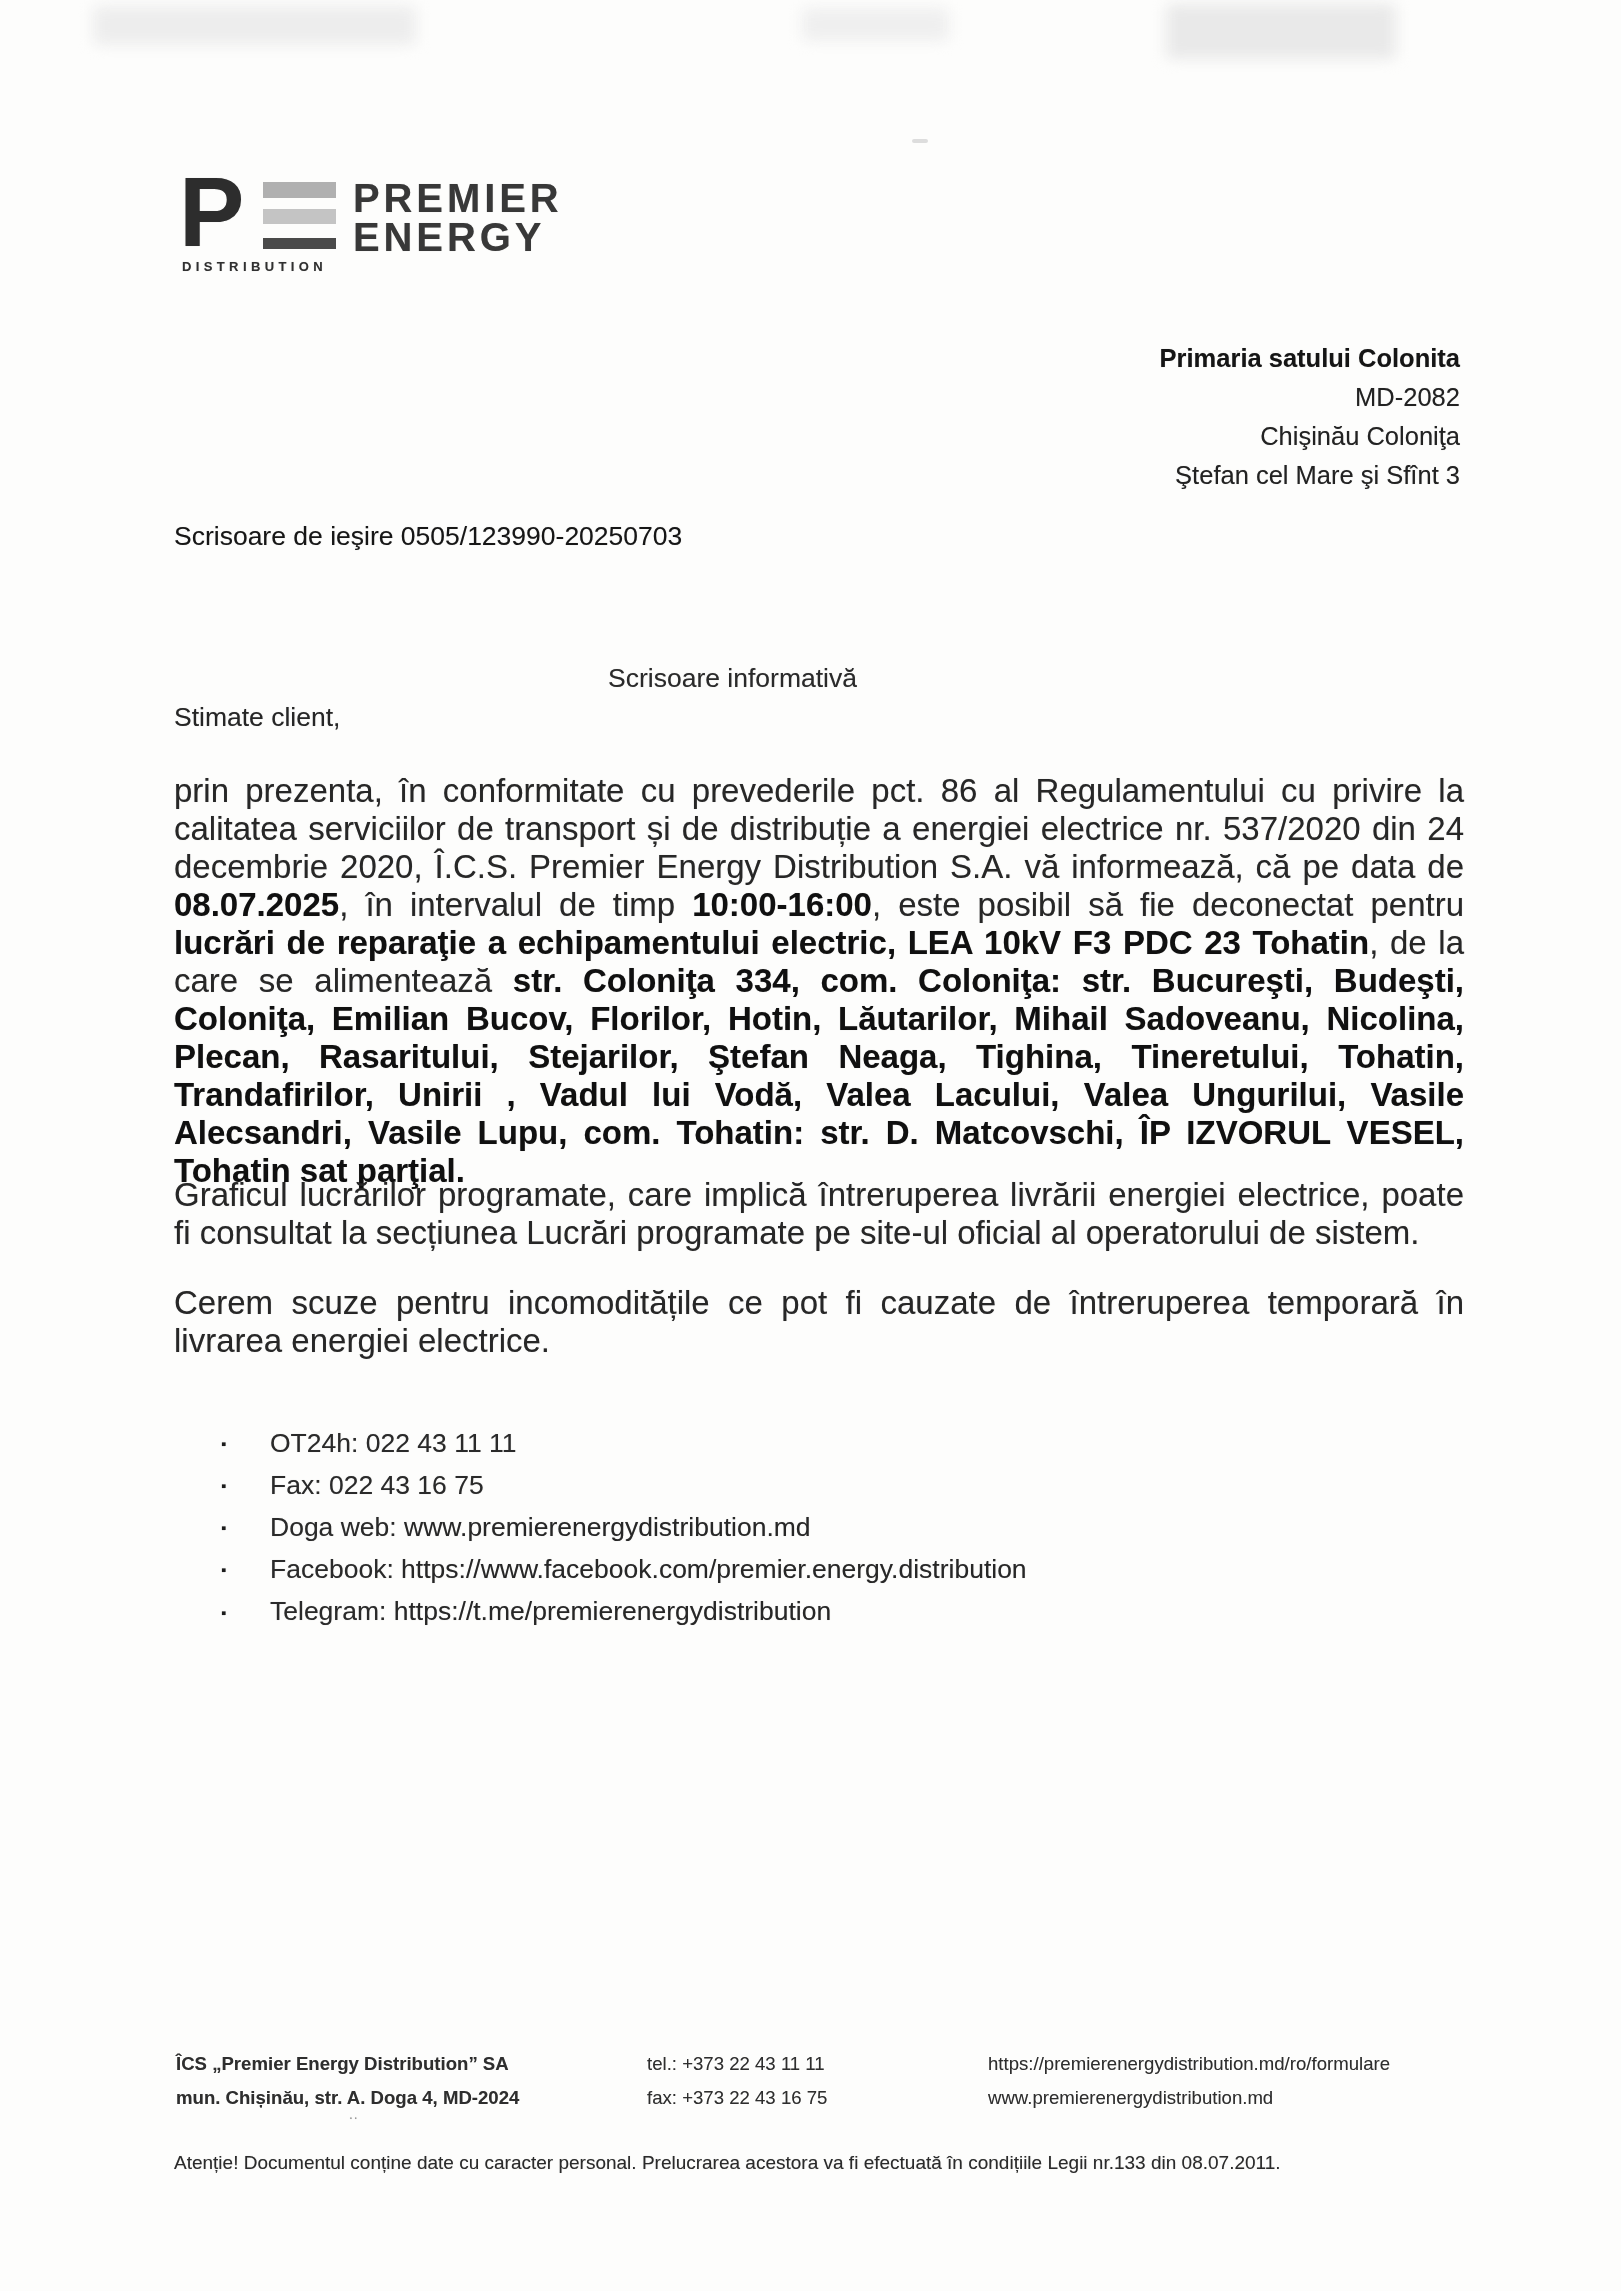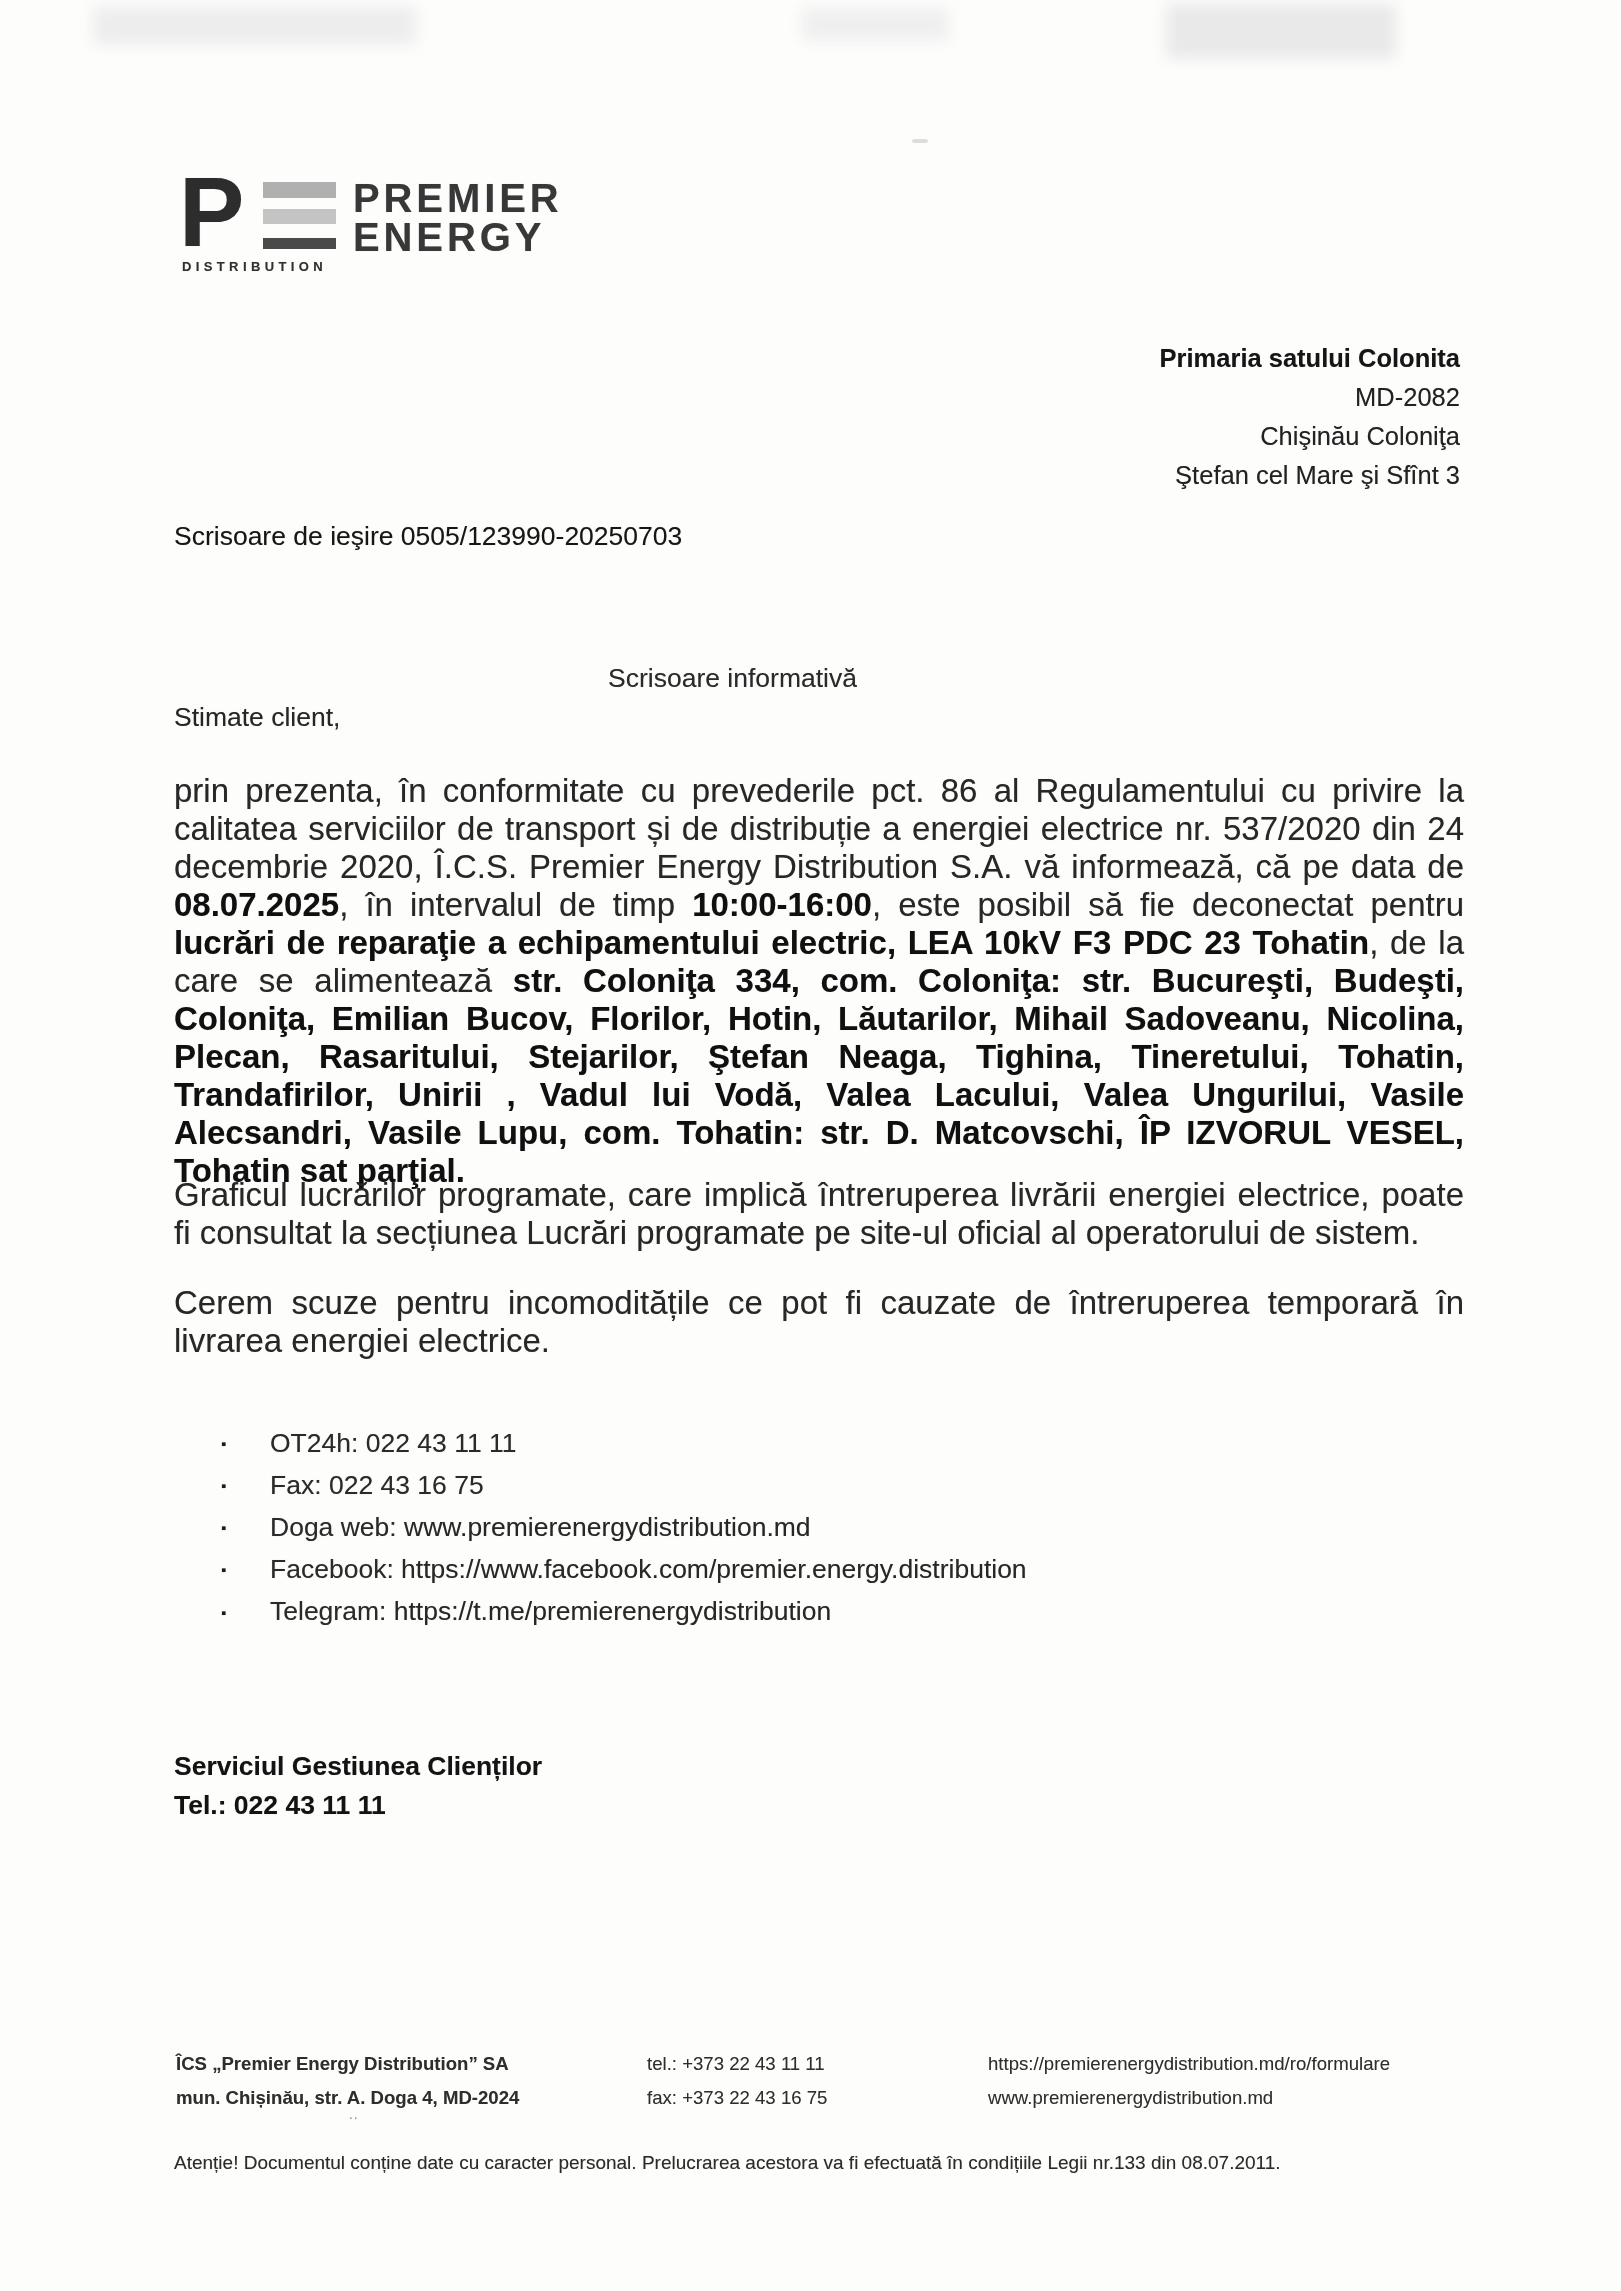--- a/index.html
+++ b/index.html
@@ -102,24 +102,20 @@
 
 
   <ul class="contacts">
     <li><span class="blt">▪</span><span>OT24h: 022 43 11 11</span></li>
     <li><span class="blt">▪</span><span>Fax: 022 43 16 75</span></li>
     <li><span class="blt">▪</span><span>Doga web: </span><span class="lnk">www.premierenergydistribution.md</span></li>
     <li><span class="blt">▪</span><span>Facebook: </span><span class="lnk">https://www.facebook.com/premier.energy.distribution</span></li>
     <li><span class="blt">▪</span><span>Telegram: </span><span class="lnk">https://t.me/premierenergydistribution</span></li>
   </ul>
 
-  <div class="signature">
-    <div>Serviciul Gestiunea Clienților</div>
-    <div>Tel.: 022 43 11 11</div>
-  </div>
 
   <div class="footer">
     <div class="fcol fc1">
       <div>ÎCS „Premier Energy Distribution” SA</div>
       <div>mun. Chișinău, str. A. Doga 4, MD-2024</div>
     </div>
     <div class="fcol fc2">
       <div>tel.: +373 22 43 11 11</div>
       <div>fax: +373 22 43 16 75</div>
     </div>

